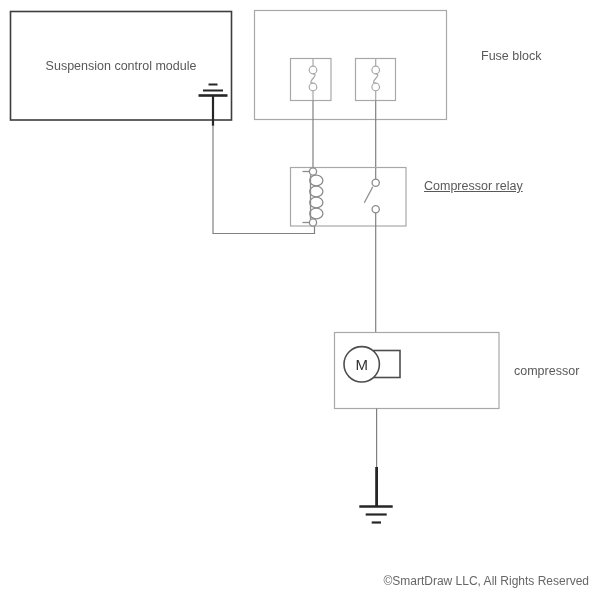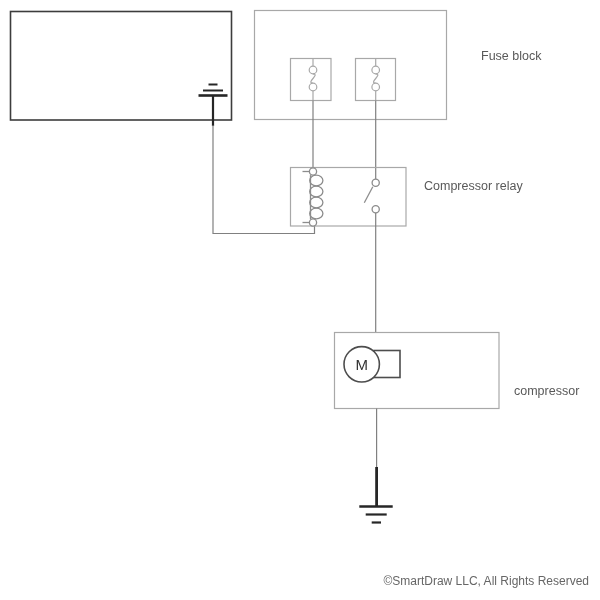--- a/index.html
+++ b/index.html
@@ -31,22 +31,22 @@
     white-space: nowrap;
     line-height: 1;
   }
   .module-label {
     left: 10px;
     top: 60px;
     width: 222px;
     text-align: center;
   }
   .fuse-block-label { left: 481px; top: 50px; text-align: center; }
-  .relay-label      { left: 424px; top: 180px; }
-  .compressor-label { left: 514px; top: 385px; }
+  .relay-label      { left: 424px; top: 180px; text-decoration: underline; }
+  .compressor-label { left: 514px; top: 365px; }
   .copyright {
     position: absolute;
     right: 11px;
     top: 574px;
     font-size: 12px;
     color: #666666;
     white-space: nowrap;
   }
 </style>
 </head>
@@ -123,20 +123,21 @@
     <line x1="376.6" y1="408.5" x2="376.6" y2="468" stroke="#808080" stroke-width="1.2"></line>
 
     <g stroke="#262626" fill="none">
       <line x1="376.6" y1="467" x2="376.6" y2="506.5" stroke-width="2.8"></line>
       <line x1="359.3" y1="506.5" x2="392.7" y2="506.5" stroke-width="2.6"></line>
       <line x1="365.7" y1="514.5" x2="386.7" y2="514.5" stroke-width="2.2"></line>
       <line x1="371.7" y1="522.5" x2="381" y2="522.5" stroke-width="2.2"></line>
     </g>
   </svg>
 
+  <div class="lbl module-label">Suspension control module</div>
 
   <div class="lbl fuse-block-label">Fuse block</div>
 
   <div class="lbl relay-label">Compressor relay</div>
 
   <div class="lbl compressor-label">compressor</div>
 
   <div class="copyright">©SmartDraw LLC, All Rights Reserved</div>
 
 </div>

